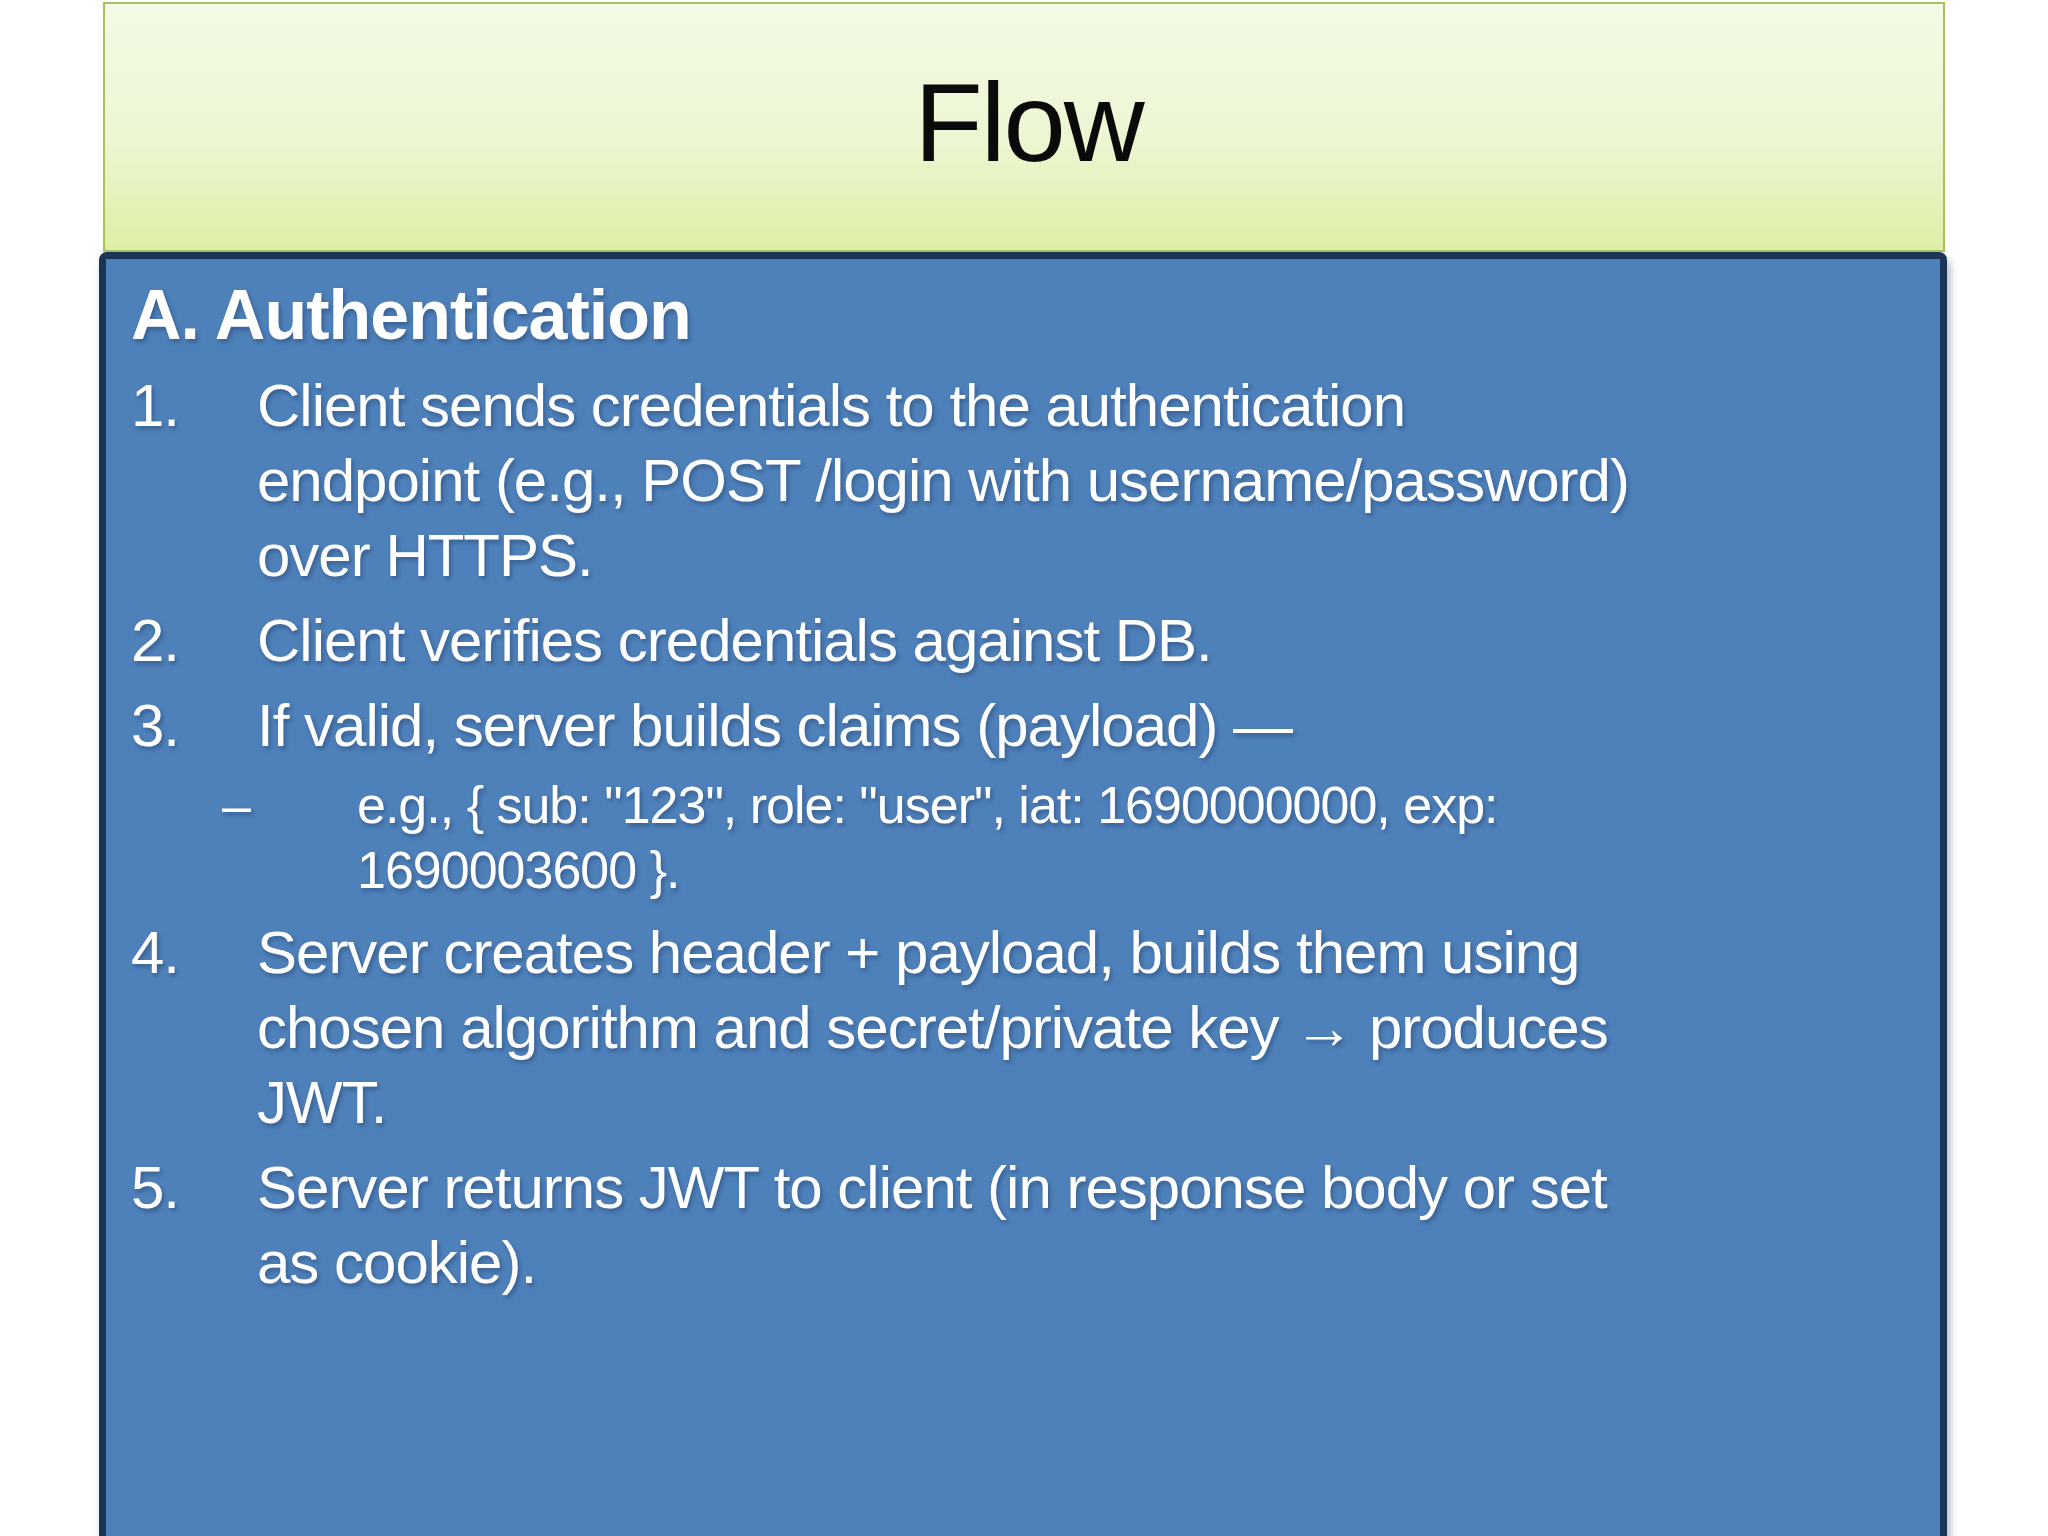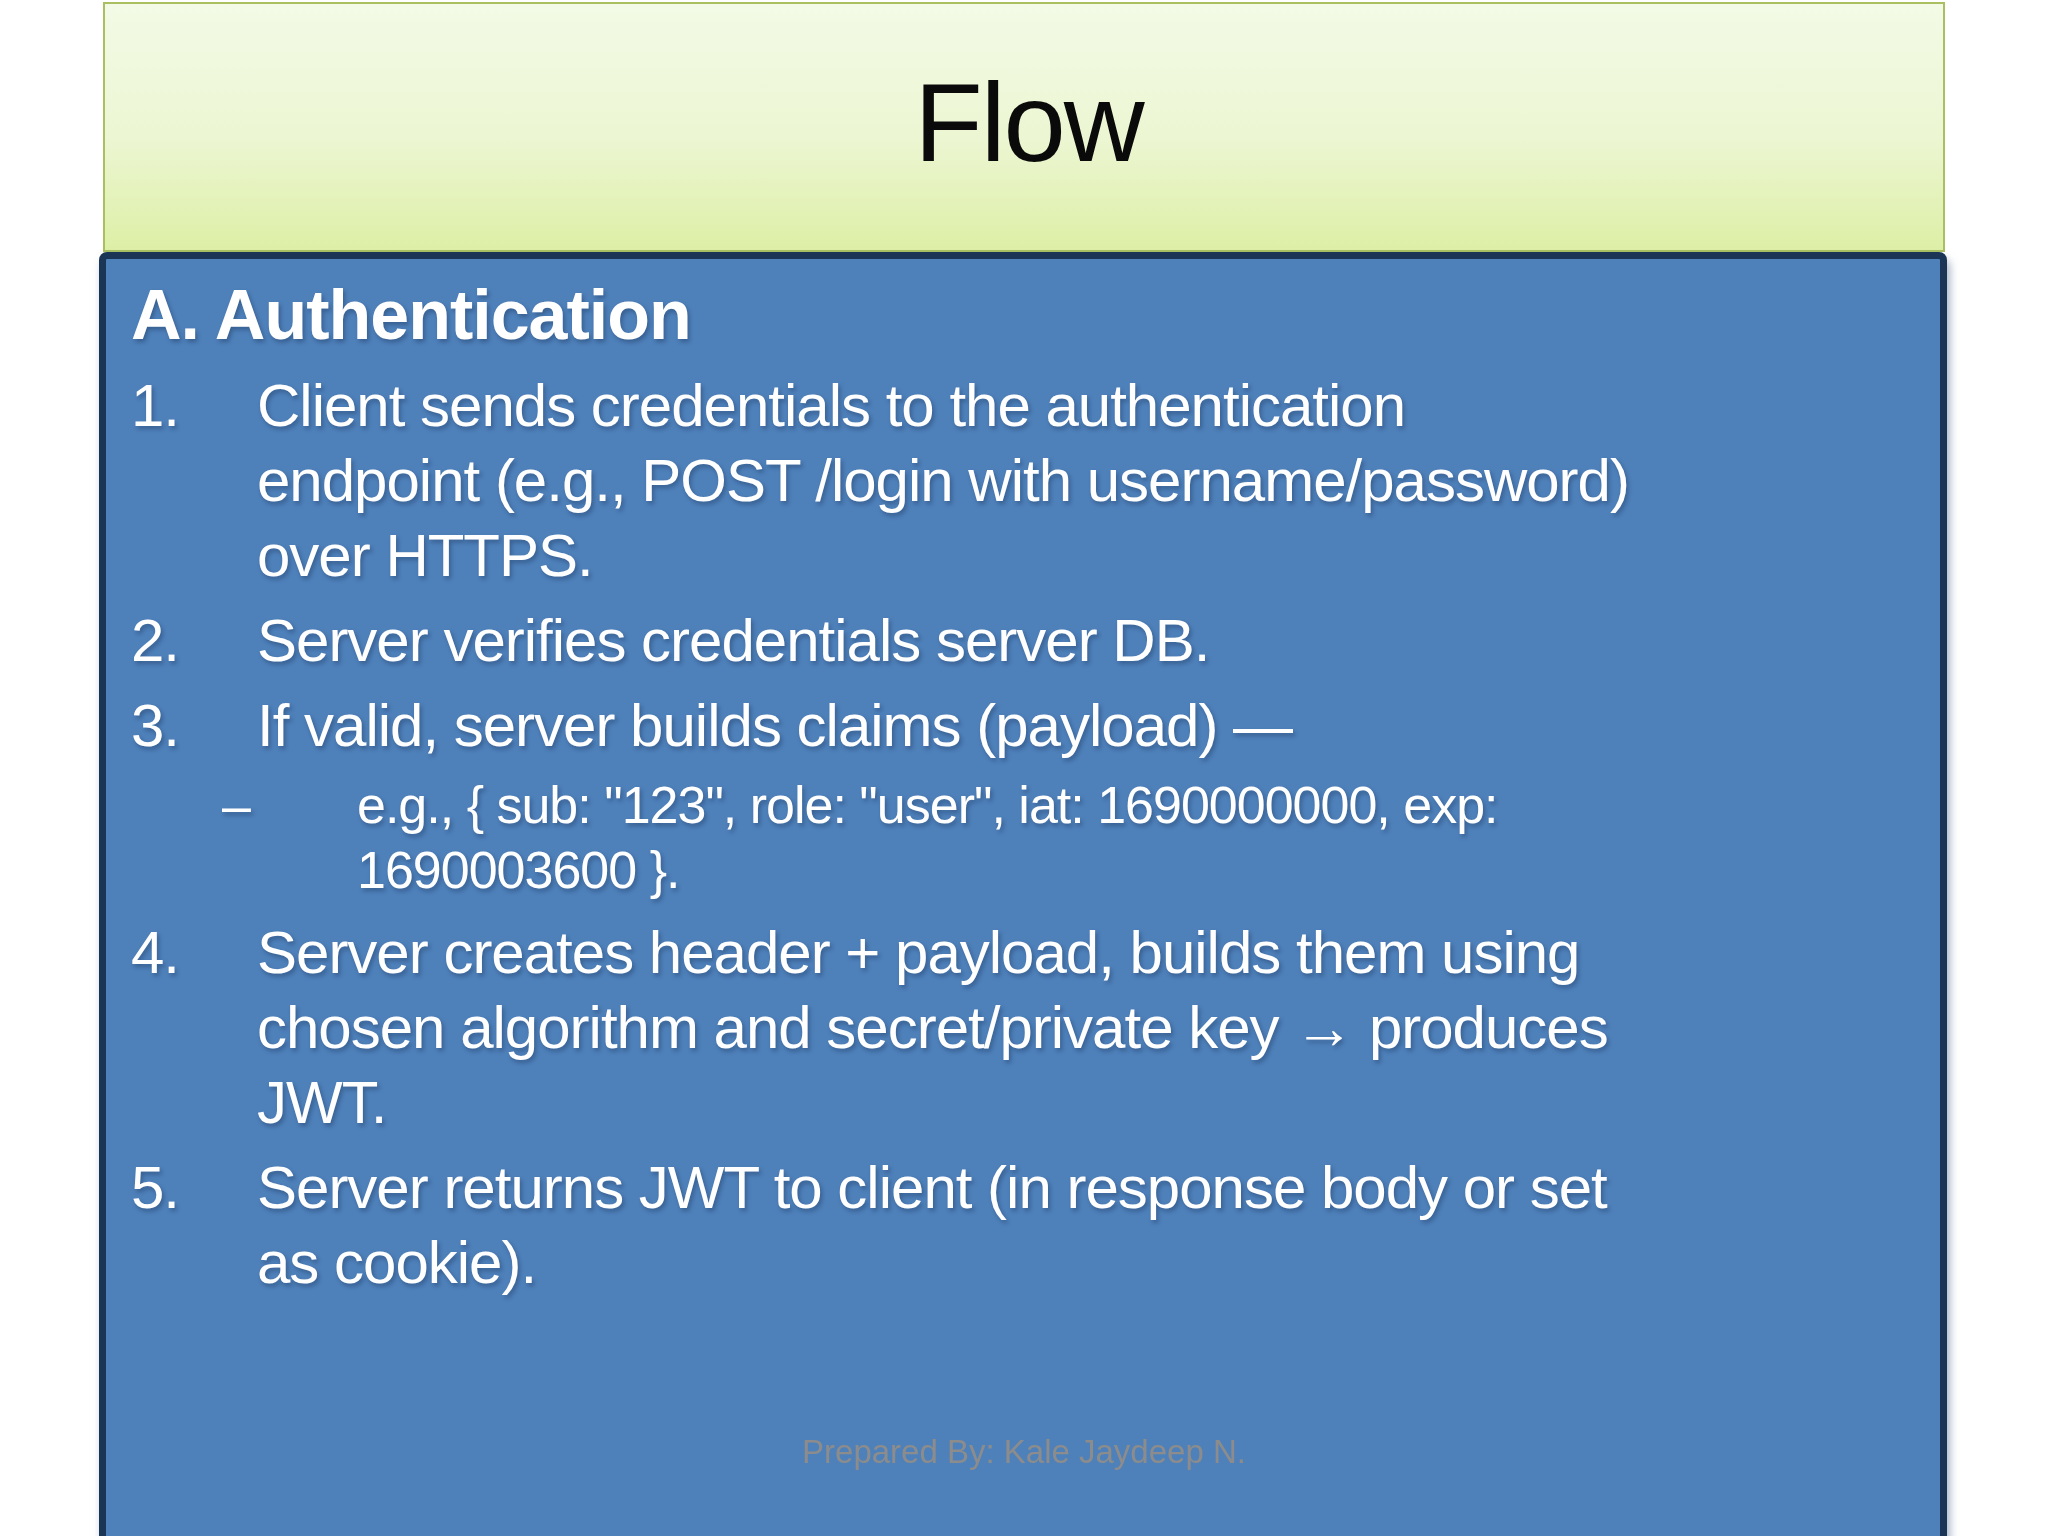--- a/index.html
+++ b/index.html
@@ -115,21 +115,21 @@
 
     <div class="row">
       <span class="marker">1.</span>
       <span class="text">Client sends credentials to the authentication
 endpoint (e.g., POST /login with username/password)
 over HTTPS.</span>
     </div>
 
     <div class="row">
       <span class="marker">2.</span>
-      <span class="text">Server verifies credentials server DB.</span>
+      <span class="text">Client verifies credentials against DB.</span>
     </div>
 
     <div class="row">
       <span class="marker">3.</span>
       <span class="text">If valid, server builds claims (payload) —</span>
     </div>
 
     <div class="row sub">
       <span class="marker">–</span>
       <span class="text">e.g., { sub: "123", role: "user", iat: 1690000000, exp:
@@ -143,15 +143,14 @@
 JWT.</span>
     </div>
 
     <div class="row">
       <span class="marker">5.</span>
       <span class="text">Server returns JWT to client (in response body or set
 as cookie).</span>
     </div>
   </section>
 
-  <footer class="footer">Prepared By: Kale Jaydeep N.</footer>
 
 </div>
 
 </body></html>

